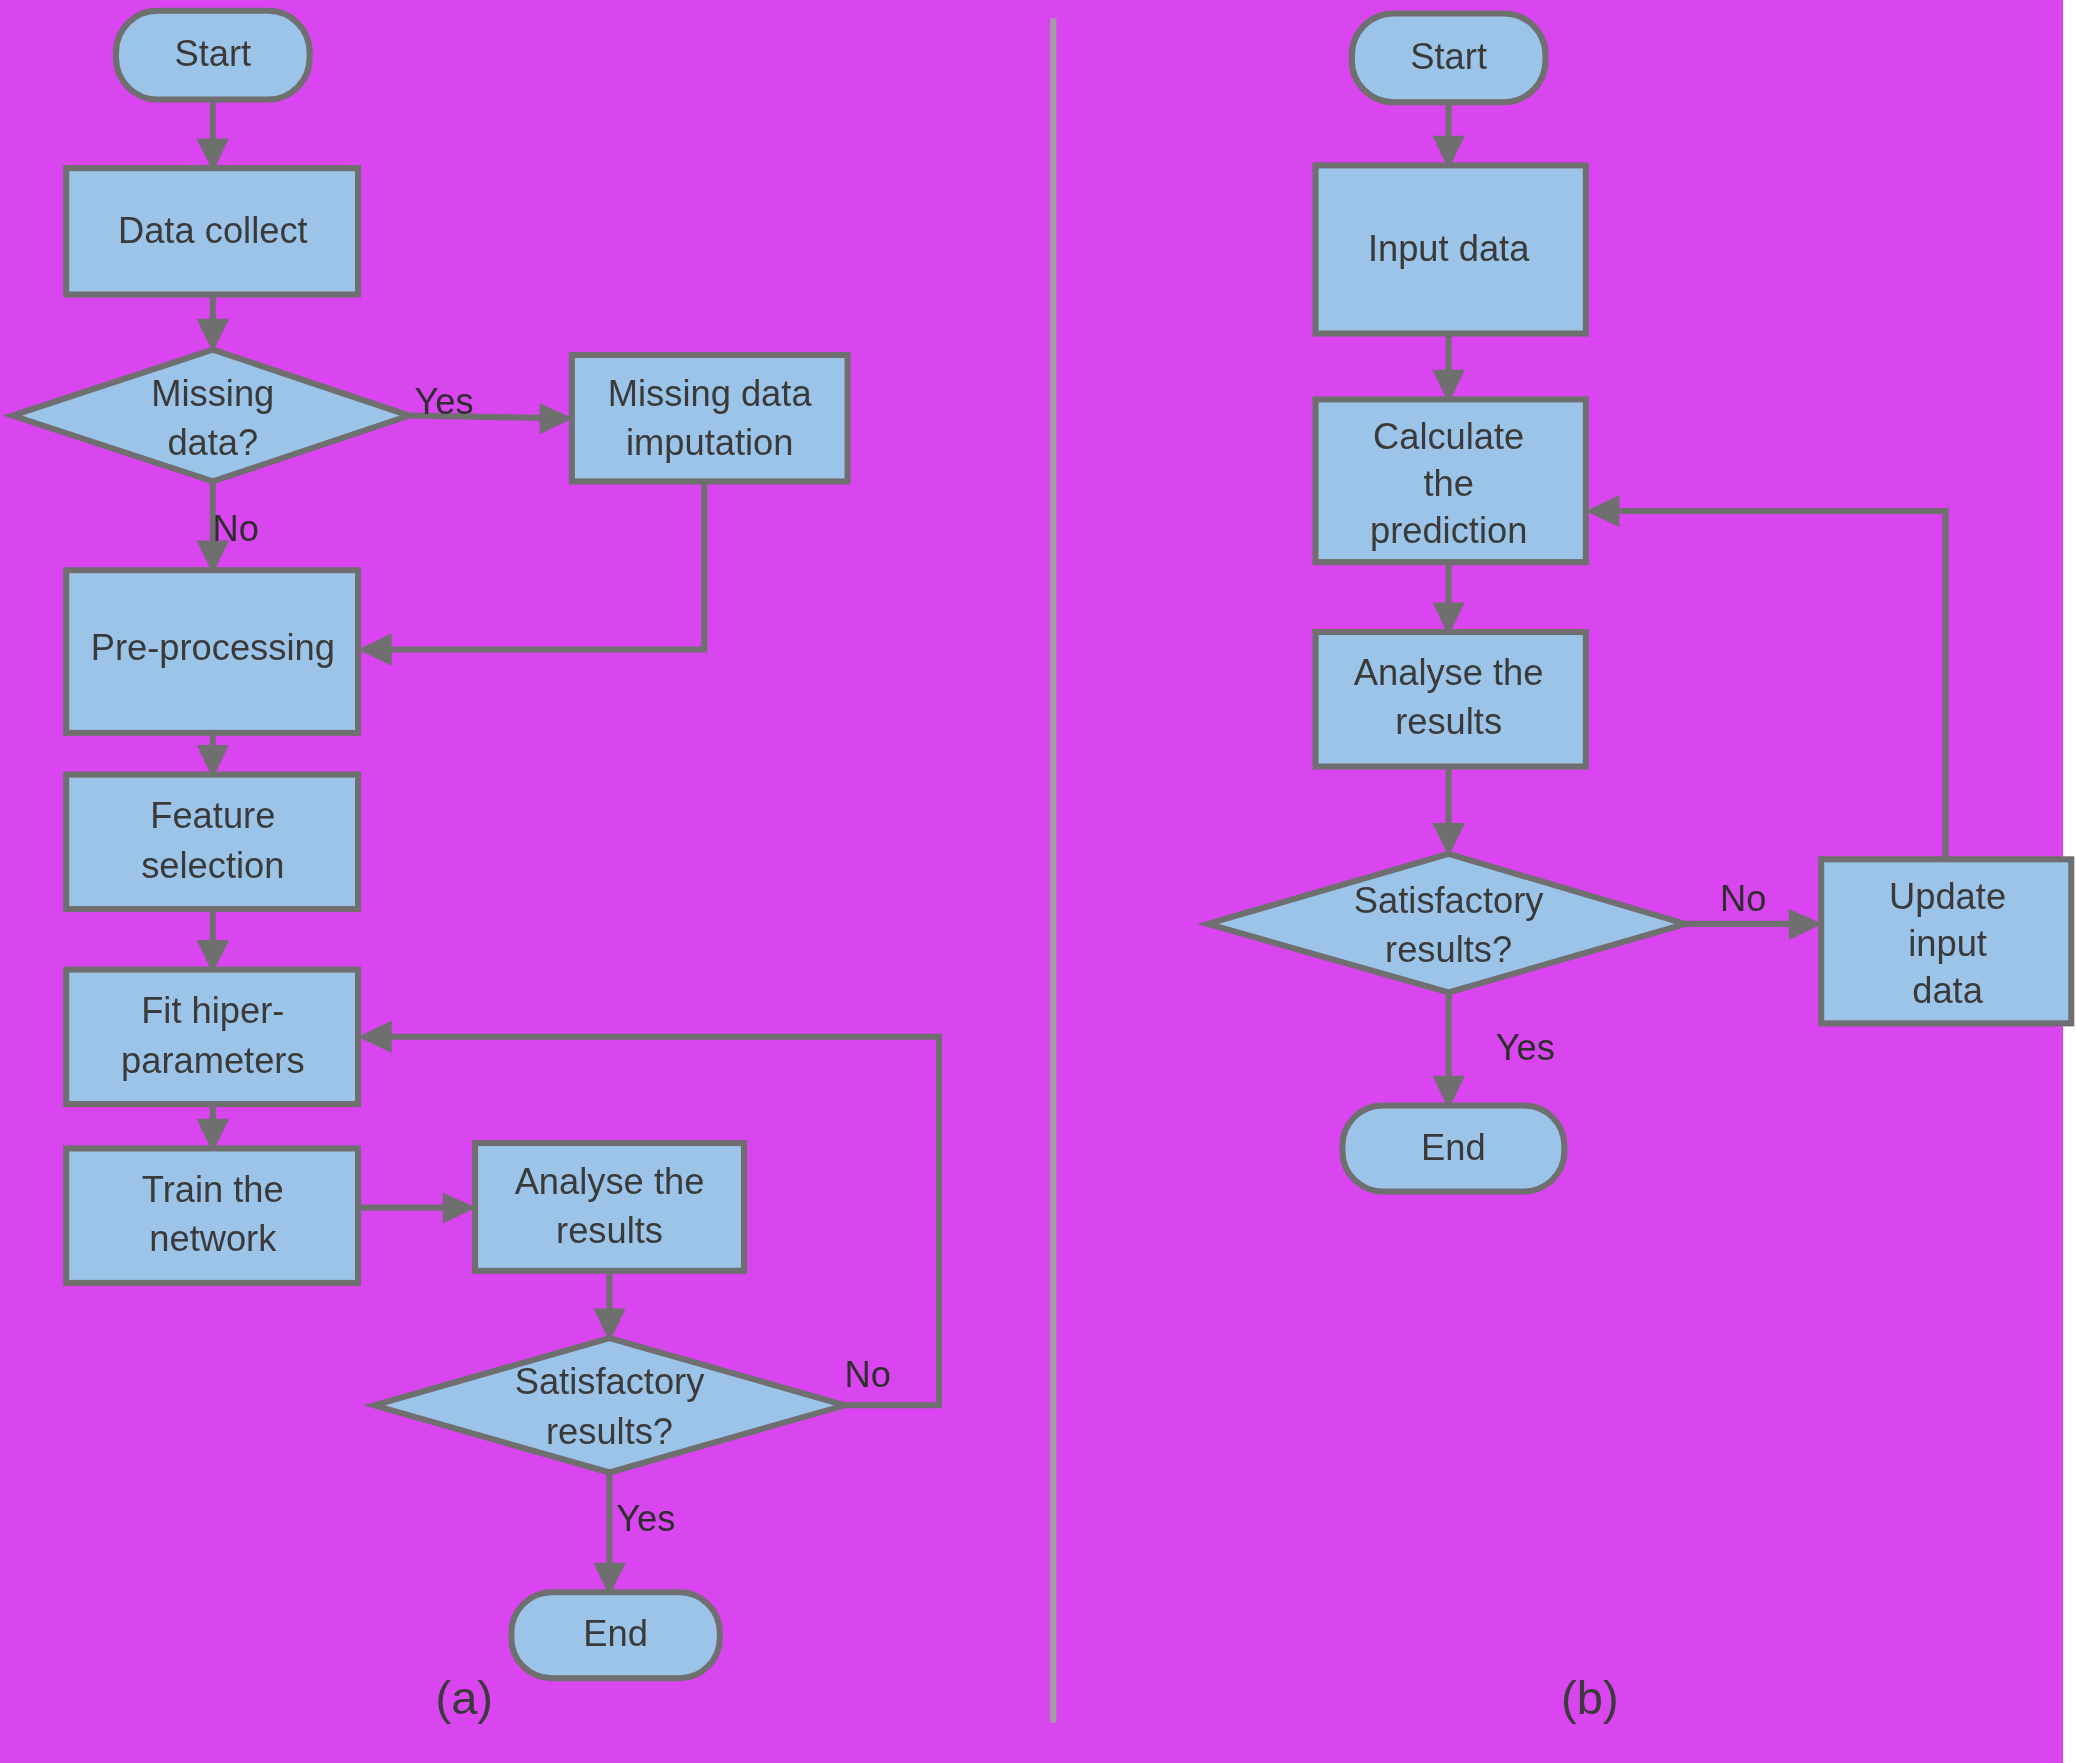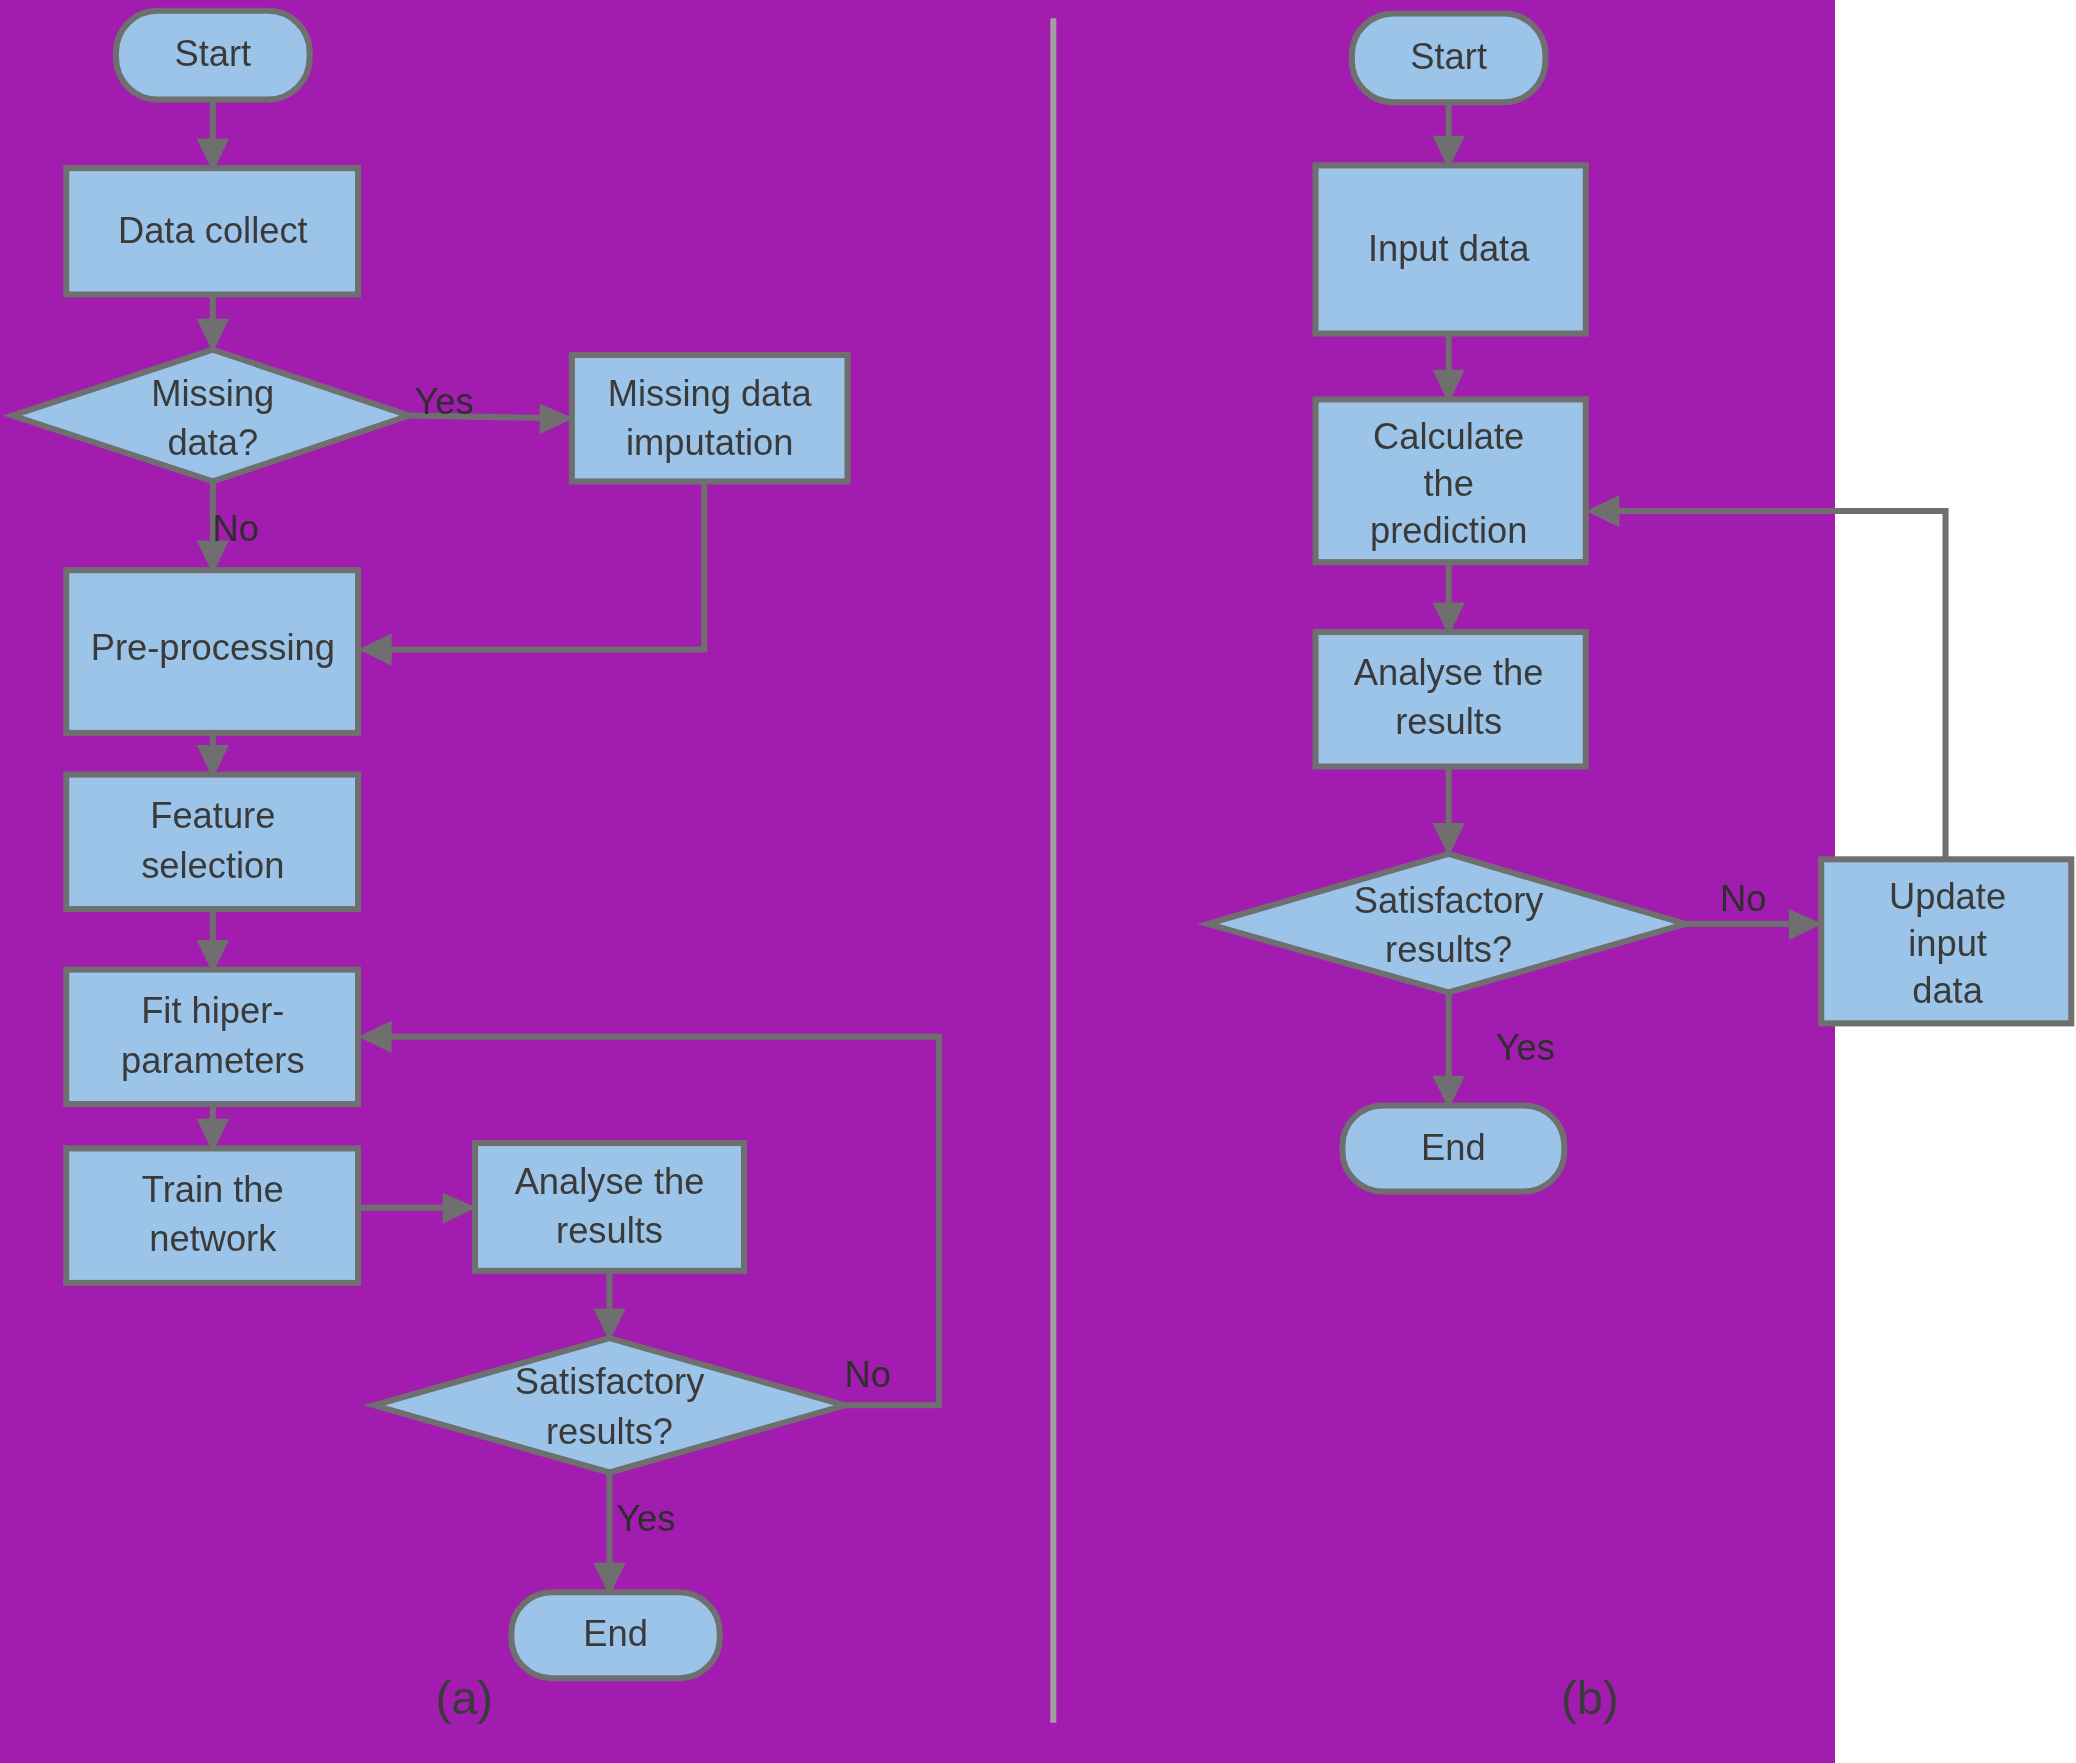--- a/index.html
+++ b/index.html
@@ -9,23 +9,24 @@
     background: #ffffff;
   }
   body {
     width: 2077px;
     height: 1763px;
     font-family: "Liberation Sans", sans-serif;
     overflow: hidden;
   }
   #stage {
     position: relative;
-    width: 1835px;
+    width: 2054px;
     height: 1763px;
-    background: #a21caf;
+    background: #d946ef;
+    padding-left: 9px;
   }
   svg.diagram {
     position: absolute;
     left: 0;
     top: 0;
     width: 2077px;
     height: 1763px;
   }
   .shape-fill   { fill: #9cc4e8; }
   .shape-stroke { stroke: #6f6f6f; stroke-width: 9; }

